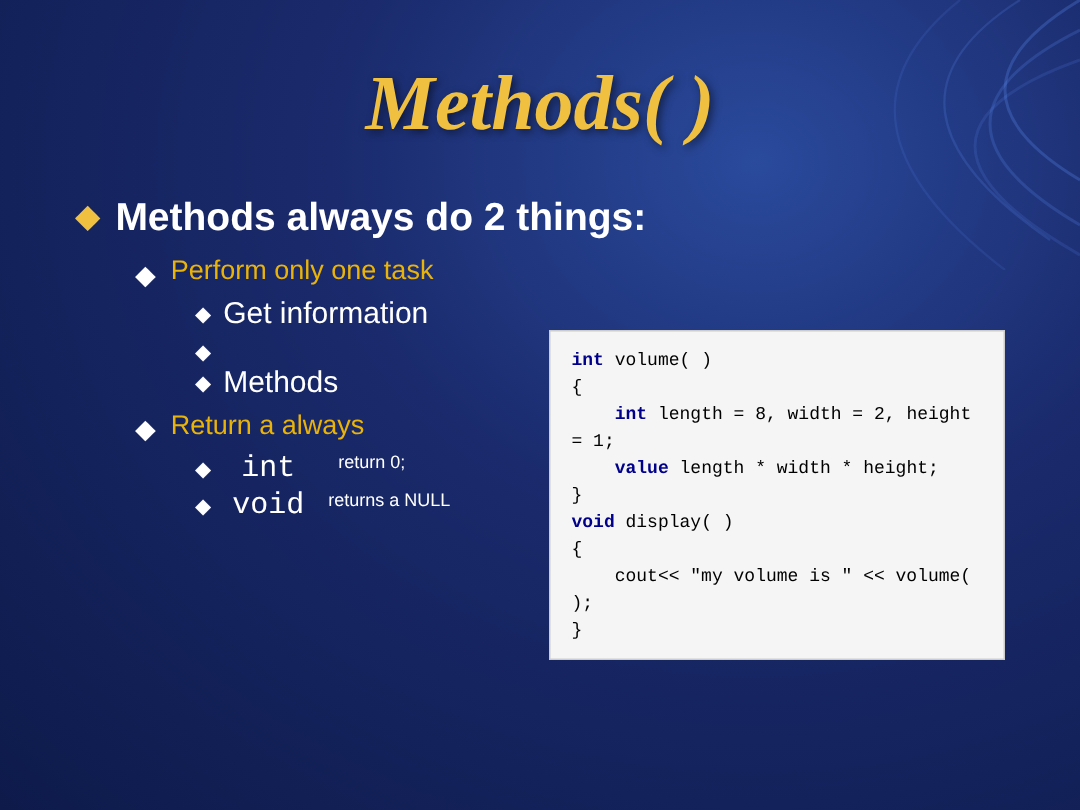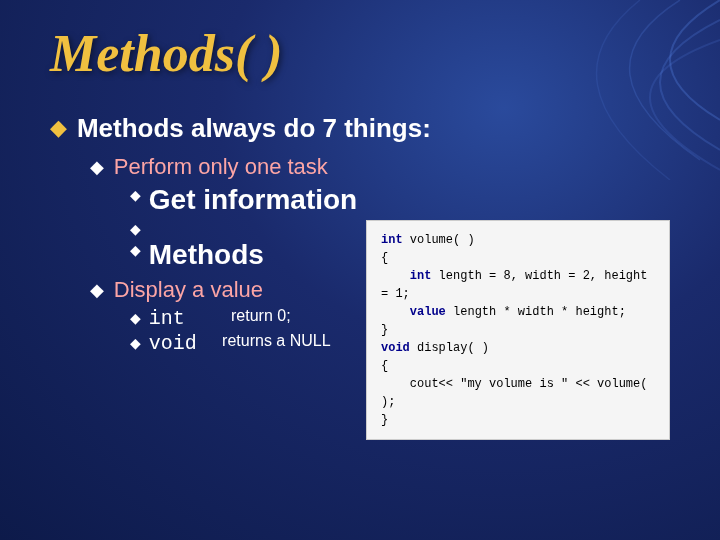--- a/index.html
+++ b/index.html
@@ -27,21 +27,22 @@
       right: 0;
       width: 300px;
       height: 180px;
       z-index: 1;
       pointer-events: none;
     }
 
     .content {
       position: relative;
       z-index: 2;
-      padding: 24px 50px;
+      padding: 40px 50px;
+      text-align: center;
     }
 
     .title {
       font-size: 52px;
       font-weight: bold;
       color: #f0c040;
       text-shadow: 2px 2px 6px rgba(0,0,0,0.5);
       font-style: italic;
       margin-bottom: 30px;
       font-family: 'Times New Roman', serif;
@@ -80,22 +81,22 @@
 
     .sub-bullet-marker {
       color: #ffffff;
       font-size: 18px;
       margin-right: 10px;
       margin-top: 2px;
       flex-shrink: 0;
     }
 
     .sub-bullet-text {
-      color: #fca5a5;
-      font-size: 22px;
+      color: #eab308;
+      font-size: 18px;
     }
 
     .sub-sub-section {
       margin-left: 40px;
       margin-top: 2px;
     }
 
     .sub-sub-bullet {
       display: flex;
       align-items: flex-start;
@@ -105,22 +106,21 @@
     .sub-sub-bullet-marker {
       color: #ffffff;
       font-size: 14px;
       margin-right: 8px;
       margin-top: 3px;
       flex-shrink: 0;
     }
 
     .sub-sub-bullet-text {
       color: #ffffff;
-      font-size: 28px;
-      font-weight: bold;
+      font-size: 20px;
     }
 
     .code-box {
       position: absolute;
       right: 50px;
       top: 220px;
       background: #f5f5f5;
       border: 1px solid #cccccc;
       padding: 10px 14px;
       font-family: 'Courier New', monospace;
@@ -135,21 +135,21 @@
 
     .code-inline {
       font-family: 'Courier New', monospace;
       color: #ffffff;
       font-size: 20px;
       min-width: 60px;
     }
 
     .return-desc {
       color: #ffffff;
-      font-size: 16px;
+      font-size: 12px;
     }
   </style>
 </head>
 <body>
 
 <div class="bg"></div>
 
 <svg class="deco-lines" viewBox="0 0 300 180" xmlns="http://www.w3.org/2000/svg">
   <path d="M 300 0 Q 200 60 300 120" stroke="rgba(100,150,255,0.25)" stroke-width="2" fill="none"></path>
   <path d="M 300 20 Q 180 80 300 150" stroke="rgba(100,150,255,0.2)" stroke-width="2" fill="none"></path>
@@ -157,21 +157,21 @@
   <path d="M 260 0 Q 150 70 280 160" stroke="rgba(100,150,255,0.18)" stroke-width="1.5" fill="none"></path>
   <path d="M 220 0 Q 120 80 250 180" stroke="rgba(100,150,255,0.12)" stroke-width="1.5" fill="none"></path>
 </svg>
 
 <div class="content">
 
   <div class="title">Methods( )</div>
 
   <div class="main-bullet">
     <span class="main-bullet-marker">◆</span>
-    <span class="main-bullet-text">Methods always do 7 things:</span>
+    <span class="main-bullet-text">Methods always do 2 things:</span>
   </div>
 
   <div class="sub-section">
     <div class="sub-bullet">
       <span class="sub-bullet-marker">◆</span>
       <span class="sub-bullet-text">Perform only one task</span>
     </div>
     <div class="sub-sub-section">
       <div class="sub-sub-bullet">
         <span class="sub-sub-bullet-marker">◆</span>
@@ -183,21 +183,21 @@
       <div class="sub-sub-bullet">
         <span class="sub-sub-bullet-marker">◆</span>
         <span class="sub-sub-bullet-text">Methods</span>
       </div>
     </div>
   </div>
 
   <div class="sub-section">
     <div class="sub-bullet">
       <span class="sub-bullet-marker">◆</span>
-      <span class="sub-bullet-text">Display a value</span>
+      <span class="sub-bullet-text">Return a always</span>
     </div>
     <div class="sub-sub-section">
       <div class="sub-sub-bullet">
         <span class="sub-sub-bullet-marker">◆</span>
         <span class="code-inline">int</span>
         <span class="return-desc">&nbsp;&nbsp;&nbsp;&nbsp;&nbsp;return 0;</span>
       </div>
       <div class="sub-sub-bullet">
         <span class="sub-sub-bullet-marker">◆</span>
         <span class="code-inline">void</span>

